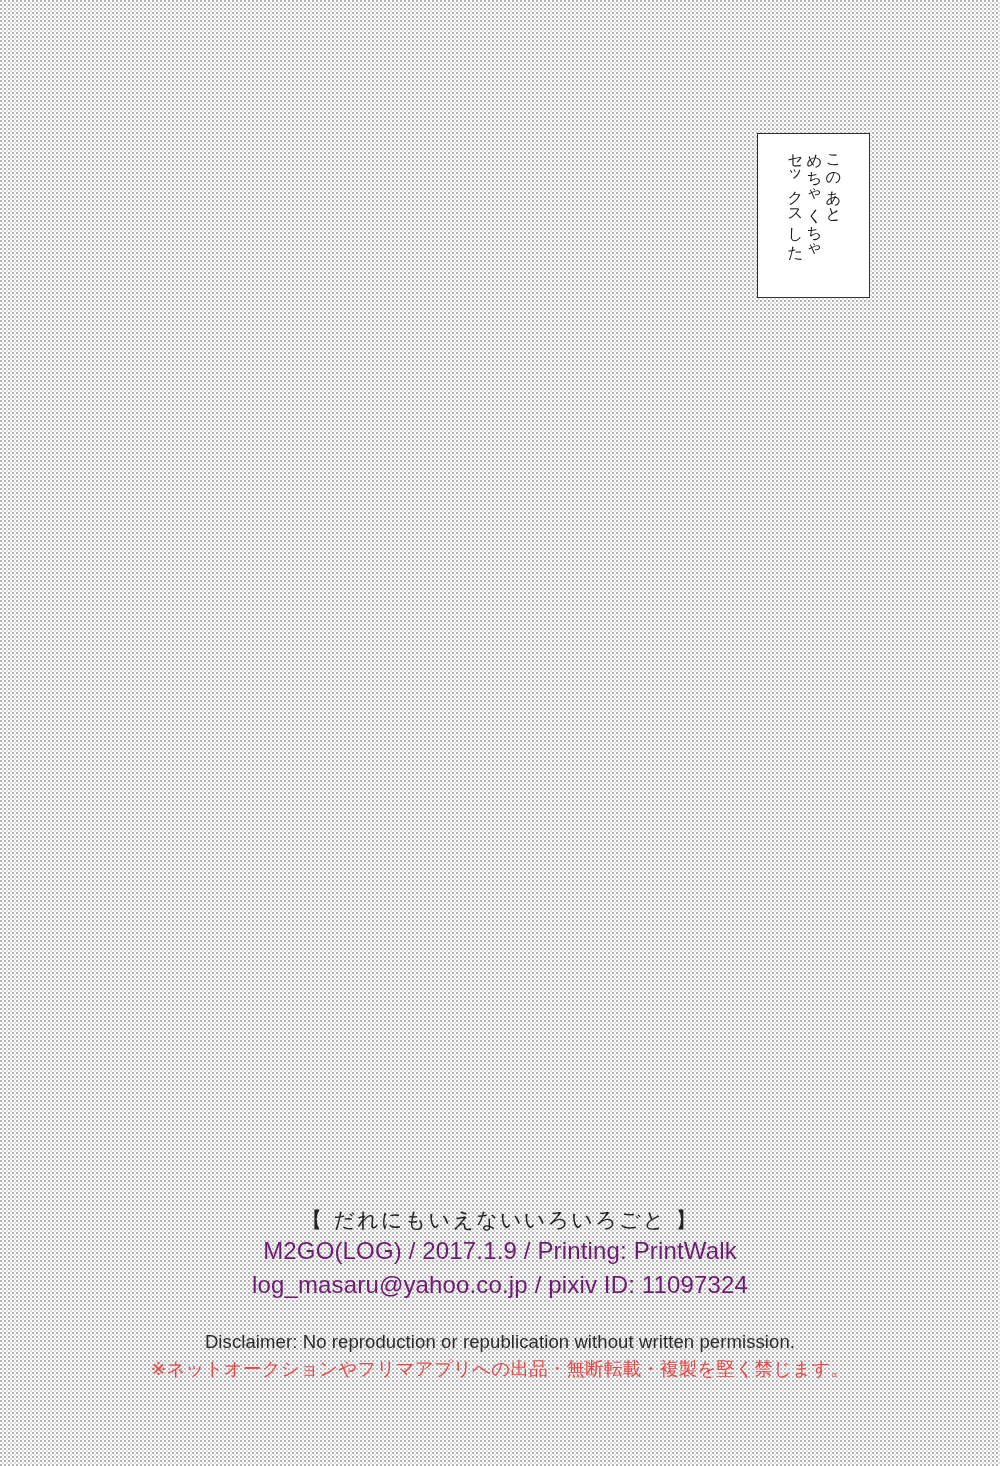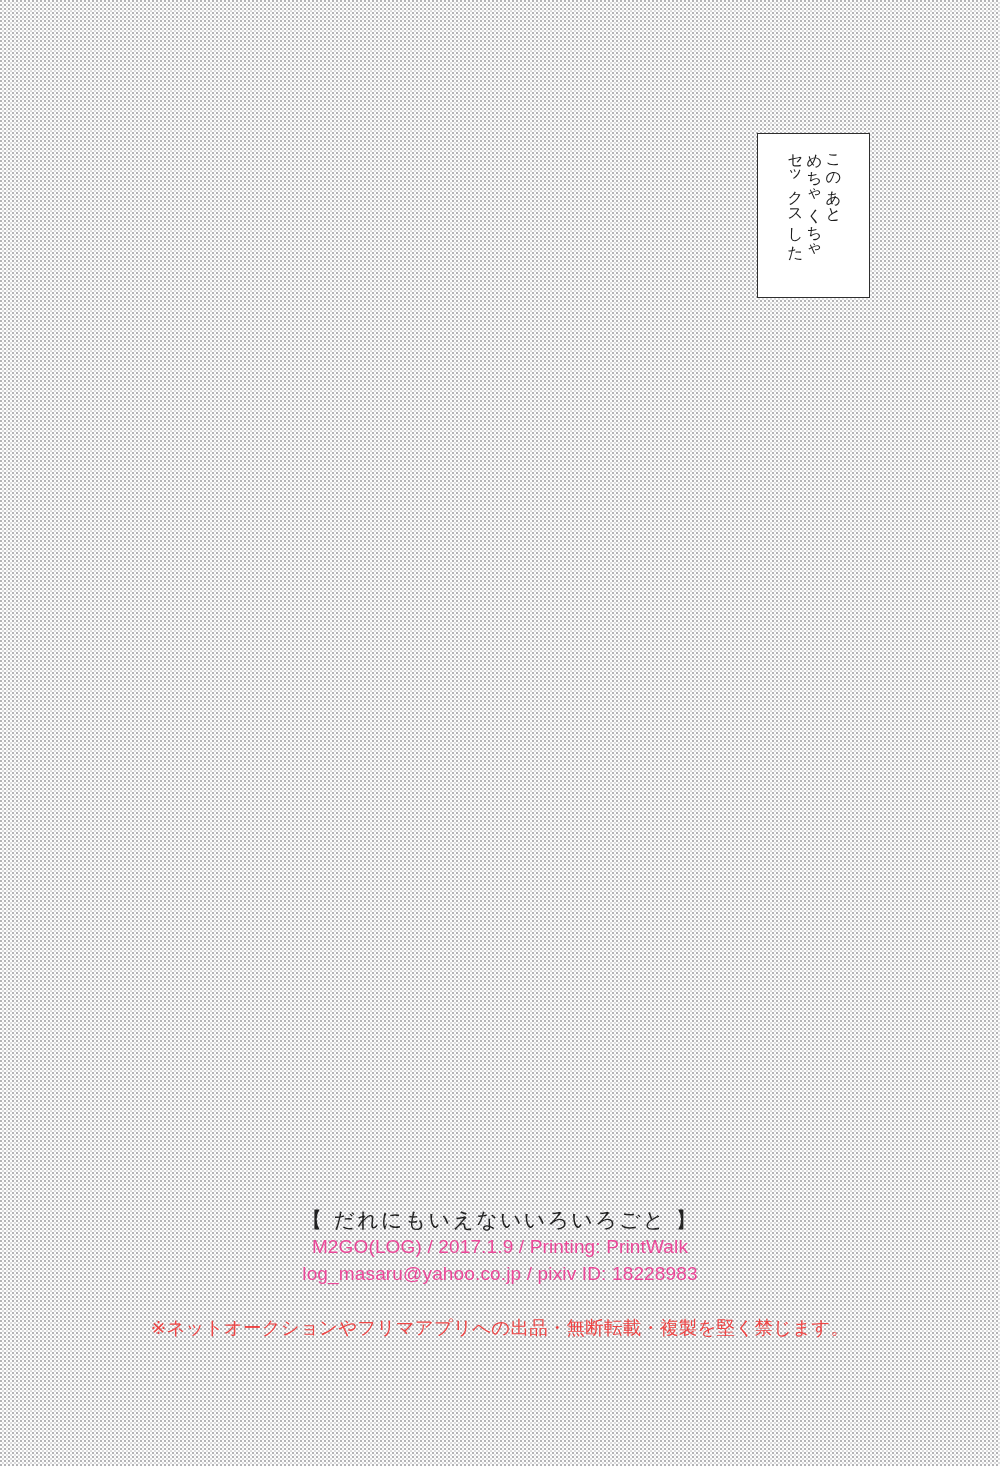--- a/index.html
+++ b/index.html
@@ -66,24 +66,24 @@
     color: #2b2b2b;
   }
   #colophon-title {
     font-family: "DejaVu Sans", "Liberation Sans", sans-serif;
     font-size: 21px;
     letter-spacing: 2.3px;
     line-height: 1.35;
     color: #222222;
   }
   .colophon-line {
-    font-size: 19px;
+    font-size: 24px;
     line-height: 1.42;
     letter-spacing: 0.15px;
-    color: #ec4899;
+    color: #701a75;
   }
   #disclaimer {
     margin-top: 26px;
   }
   #disclaimer-en {
     font-size: 18.5px;
     line-height: 1.45;
     letter-spacing: 0.1px;
     color: #2b2b2b;
   }
@@ -102,18 +102,19 @@
 
 <div id="caption-box">
   <span class="v-col">このあと</span>
   <span class="v-col">めちゃくちゃ</span>
   <span class="v-col">セックスした</span>
 </div>
 
 <div id="colophon">
   <div id="colophon-title">【 だれにもいえないいろいろごと 】</div>
   <div class="colophon-line">M2GO(LOG) / 2017.1.9 / Printing: PrintWalk</div>
-  <div class="colophon-line">log_masaru@yahoo.co.jp / pixiv ID: 18228983</div>
+  <div class="colophon-line">log_masaru@yahoo.co.jp / pixiv ID: 11097324</div>
 
   <div id="disclaimer">
+    <div id="disclaimer-en">Disclaimer: No reproduction or republication without written permission.</div>
     <div id="disclaimer-ja">※ネットオークションやフリマアプリへの出品・無断転載・複製を堅く禁じます。</div>
   </div>
 </div>
 
 </body></html>

